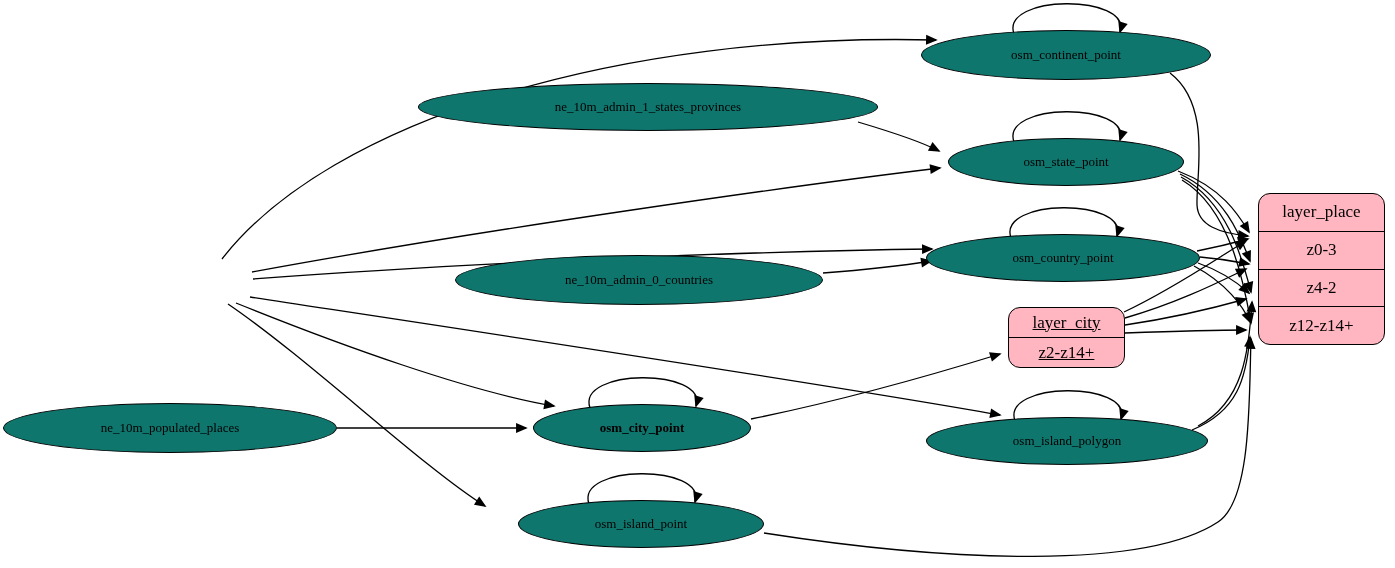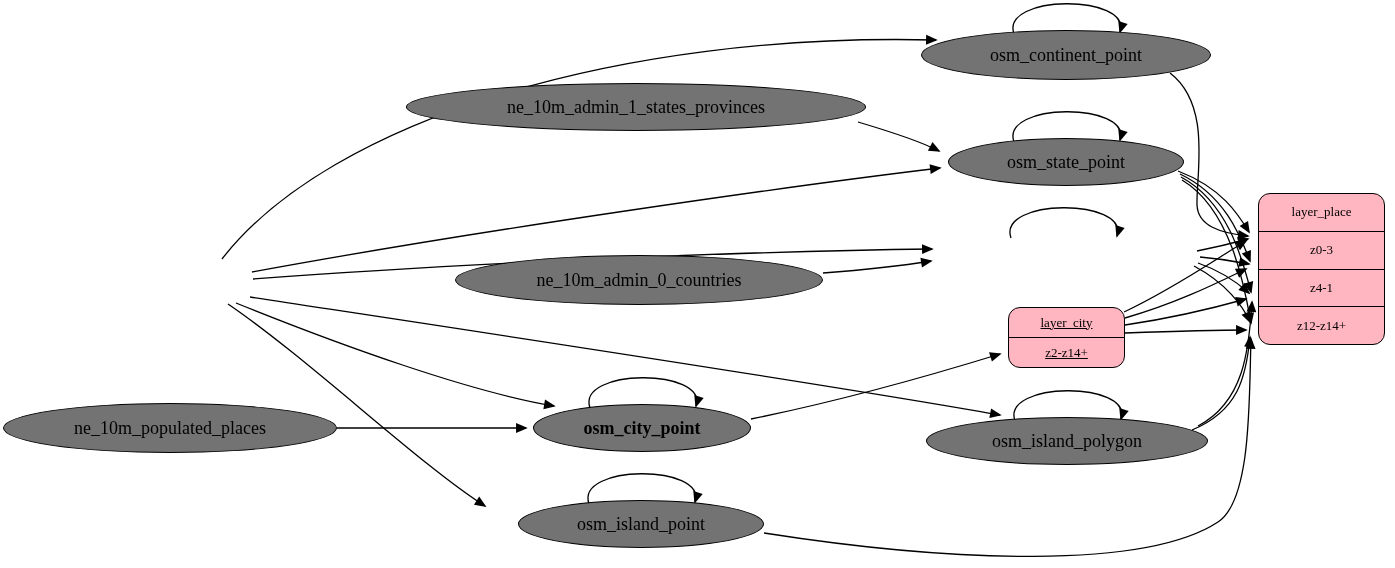--- a/index.html
+++ b/index.html
@@ -3,27 +3,27 @@
 <meta charset="utf-8">
 <style>
   html,body{margin:0;padding:0;background:#fff;}
   #canvas{
     position:relative;width:1395px;height:568px;background:#fff;overflow:hidden;
     font-family:"Liberation Serif","DejaVu Serif",serif;color:#000;
   }
   #edge-layer{position:absolute;left:0;top:0;width:1395px;height:568px;}
   .node{
     position:absolute;display:flex;align-items:center;justify-content:center;
-    background:#737373;border:1.4px solid #000;border-radius:50%;
-    font-size:18px;white-space:nowrap;box-sizing:border-box;z-index:2;
+    background:#0f766e;border:1.4px solid #000;border-radius:50%;
+    font-size:13px;white-space:nowrap;box-sizing:border-box;z-index:2;
   }
   .record{
     position:absolute;display:flex;flex-direction:column;
     background:#ffb6c1;border:1.6px solid #000;border-radius:12px;
-    box-sizing:border-box;overflow:hidden;z-index:2;font-size:13px;
+    box-sizing:border-box;overflow:hidden;z-index:2;font-size:17px;
   }
   .record .row{
     flex:1;display:flex;align-items:center;justify-content:center;
     white-space:nowrap;
   }
   .record .row + .row{border-top:1.4px solid #000;}
 </style>
 </head>
 <body>
 
@@ -69,50 +69,53 @@
       <path d="M 1124,312 C 1175,288 1219,257 1246,241" marker-end="url(#arrow)"></path>
       <path d="M 1125,318 C 1178,303 1221,281 1246,269" marker-end="url(#arrow)"></path>
       <path d="M 1125,325 C 1180,317 1221,306 1246,299" marker-end="url(#arrow)"></path>
       <path d="M 1125,333 C 1180,331 1221,330 1246,330" marker-end="url(#arrow)"></path>
       <path d="M 1198,426 C 1244,402 1249,350 1252,302" marker-end="url(#arrow)"></path>
       <path d="M 1192,430 C 1238,411 1246,378 1250,337" marker-end="url(#arrow)"></path>
       <path d="M 764,533 C 950,562 1145,570 1218,522 C 1252,500 1249,396 1251,339" marker-end="url(#arrow)"></path>
     </g>
   </svg>
 
-  <div class="node" style="left:406px;top:83px;width:460px;height:48px;">
+  <div class="node" style="left:418px;top:83px;width:460px;height:48px;">
     <span>ne_10m_admin_1_states_provinces</span>
   </div>
   <div class="node" style="left:455px;top:255px;width:368px;height:50px;">
     <span>ne_10m_admin_0_countries</span>
   </div>
   <div class="node" style="left:3px;top:403px;width:334px;height:50px;">
     <span>ne_10m_populated_places</span>
   </div>
   <div class="node" style="left:921px;top:30px;width:290px;height:50px;">
     <span>osm_continent_point</span>
   </div>
   <div class="node" style="left:948px;top:138px;width:236px;height:48px;text-align:right;">
     <span>osm_state_point</span>
+  </div>
+  <div class="node" style="left:926px;top:234px;width:274px;height:48px;">
+    <span>osm_country_point</span>
   </div>
   <div class="node" style="left:533px;top:404px;width:218px;height:48px;font-weight:bold;">
     <span>osm_city_point</span>
   </div>
   <div class="node" style="left:926px;top:417px;width:282px;height:48px;">
     <span>osm_island_polygon</span>
   </div>
   <div class="node" style="left:518px;top:500px;width:246px;height:48px;justify-content:center;">
     <span>osm_island_point</span>
   </div>
 
   <div class="record" style="left:1008px;top:307px;width:117px;height:61px;text-decoration:underline;">
     <div class="row">layer_city</div>
     <div class="row">z2-z14+</div>
   </div>
 
   <div class="record" style="left:1258px;top:193px;width:127px;height:152px;">
     <div class="row">layer_place</div>
     <div class="row">z0-3</div>
-    <div class="row">z4-1</div>
+    <div class="row">z4-2</div>
     <div class="row">z12-z14+</div>
   </div>
 
 </div>
 
 </body></html>

